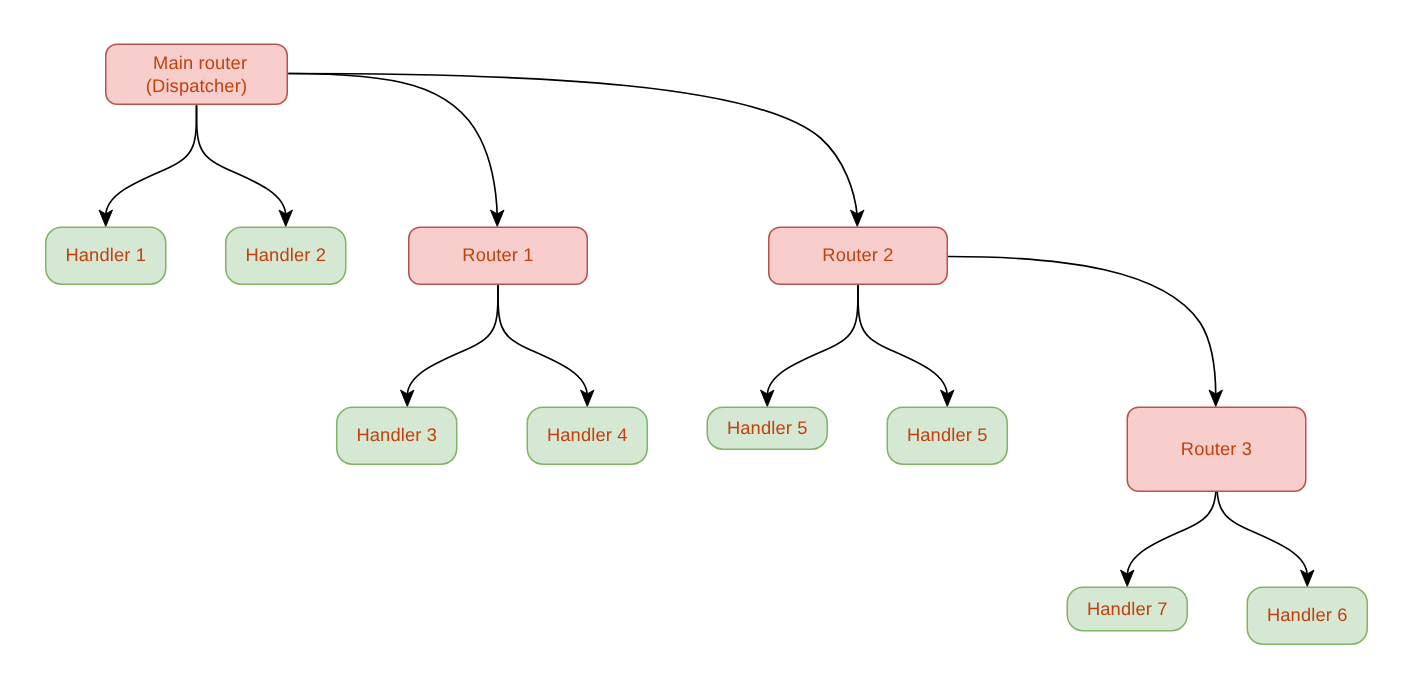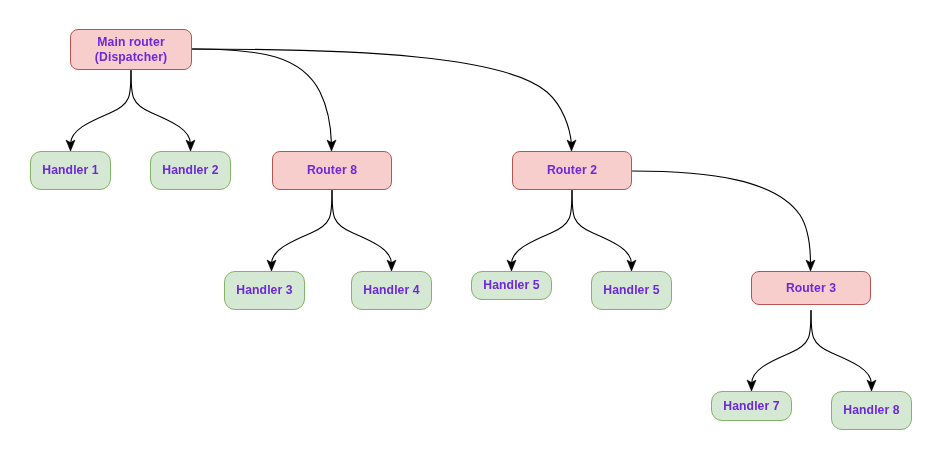--- a/index.html
+++ b/index.html
@@ -38,27 +38,26 @@
     stroke: #000000;
     stroke-width: 0.6px;
     stroke-linejoin: miter;
   }
   .node {
     position: absolute;
     box-sizing: border-box;
     display: flex;
     align-items: center;
     justify-content: center;
-    text-align: center;
+    text-align: right;
     font-size: 12.2px;
-    color: #6d28d9;
+    color: #c2410c;
     line-height: 1.22;
     letter-spacing: 0.1px;
     white-space: pre-line;
-    font-weight: bold;
   }
   .node-router {
     background: #f8cecc;
     border: 1.1px solid #b85450;
     border-radius: 8px;
   }
   .node-handler {
     background: #d5e8d4;
     border: 1.1px solid #82b366;
     border-radius: 11px;
@@ -139,21 +138,21 @@
 
   <div class="node node-handler" style="left:30px; top:151px; width:81px; height:39px;">
     <span class="node-label">Handler 1</span>
   </div>
 
   <div class="node node-handler" style="left:150px; top:151px; width:81px; height:39px;">
     <span class="node-label">Handler 2</span>
   </div>
 
   <div class="node node-router" style="left:272px; top:151px; width:120px; height:39px;">
-    <span class="node-label">Router 8</span>
+    <span class="node-label">Router 1</span>
   </div>
 
   <div class="node node-router" style="left:512px; top:151px; width:120px; height:39px;">
     <span class="node-label">Router 2</span>
   </div>
 
   <div class="node node-handler" style="left:224px; top:271px; width:81px; height:39px;">
     <span class="node-label">Handler 3</span>
   </div>
 
@@ -162,25 +161,25 @@
   </div>
 
   <div class="node node-handler" style="left:471px; top:271px; width:81px; height:29px;">
     <span class="node-label">Handler 5</span>
   </div>
 
   <div class="node node-handler" style="left:591px; top:271px; width:81px; height:39px;">
     <span class="node-label">Handler 5</span>
   </div>
 
-  <div class="node node-router" style="left:751px; top:271px; width:120px; height:34px;">
+  <div class="node node-router" style="left:751px; top:271px; width:120px; height:57px;">
     <span class="node-label">Router 3</span>
   </div>
 
   <div class="node node-handler" style="left:711px; top:391px; width:81px; height:30px;">
     <span class="node-label">Handler 7</span>
   </div>
 
   <div class="node node-handler" style="left:831px; top:391px; width:81px; height:39px;">
-    <span class="node-label">Handler 8</span>
+    <span class="node-label">Handler 6</span>
   </div>
 
 </div>
 
 </body></html>

